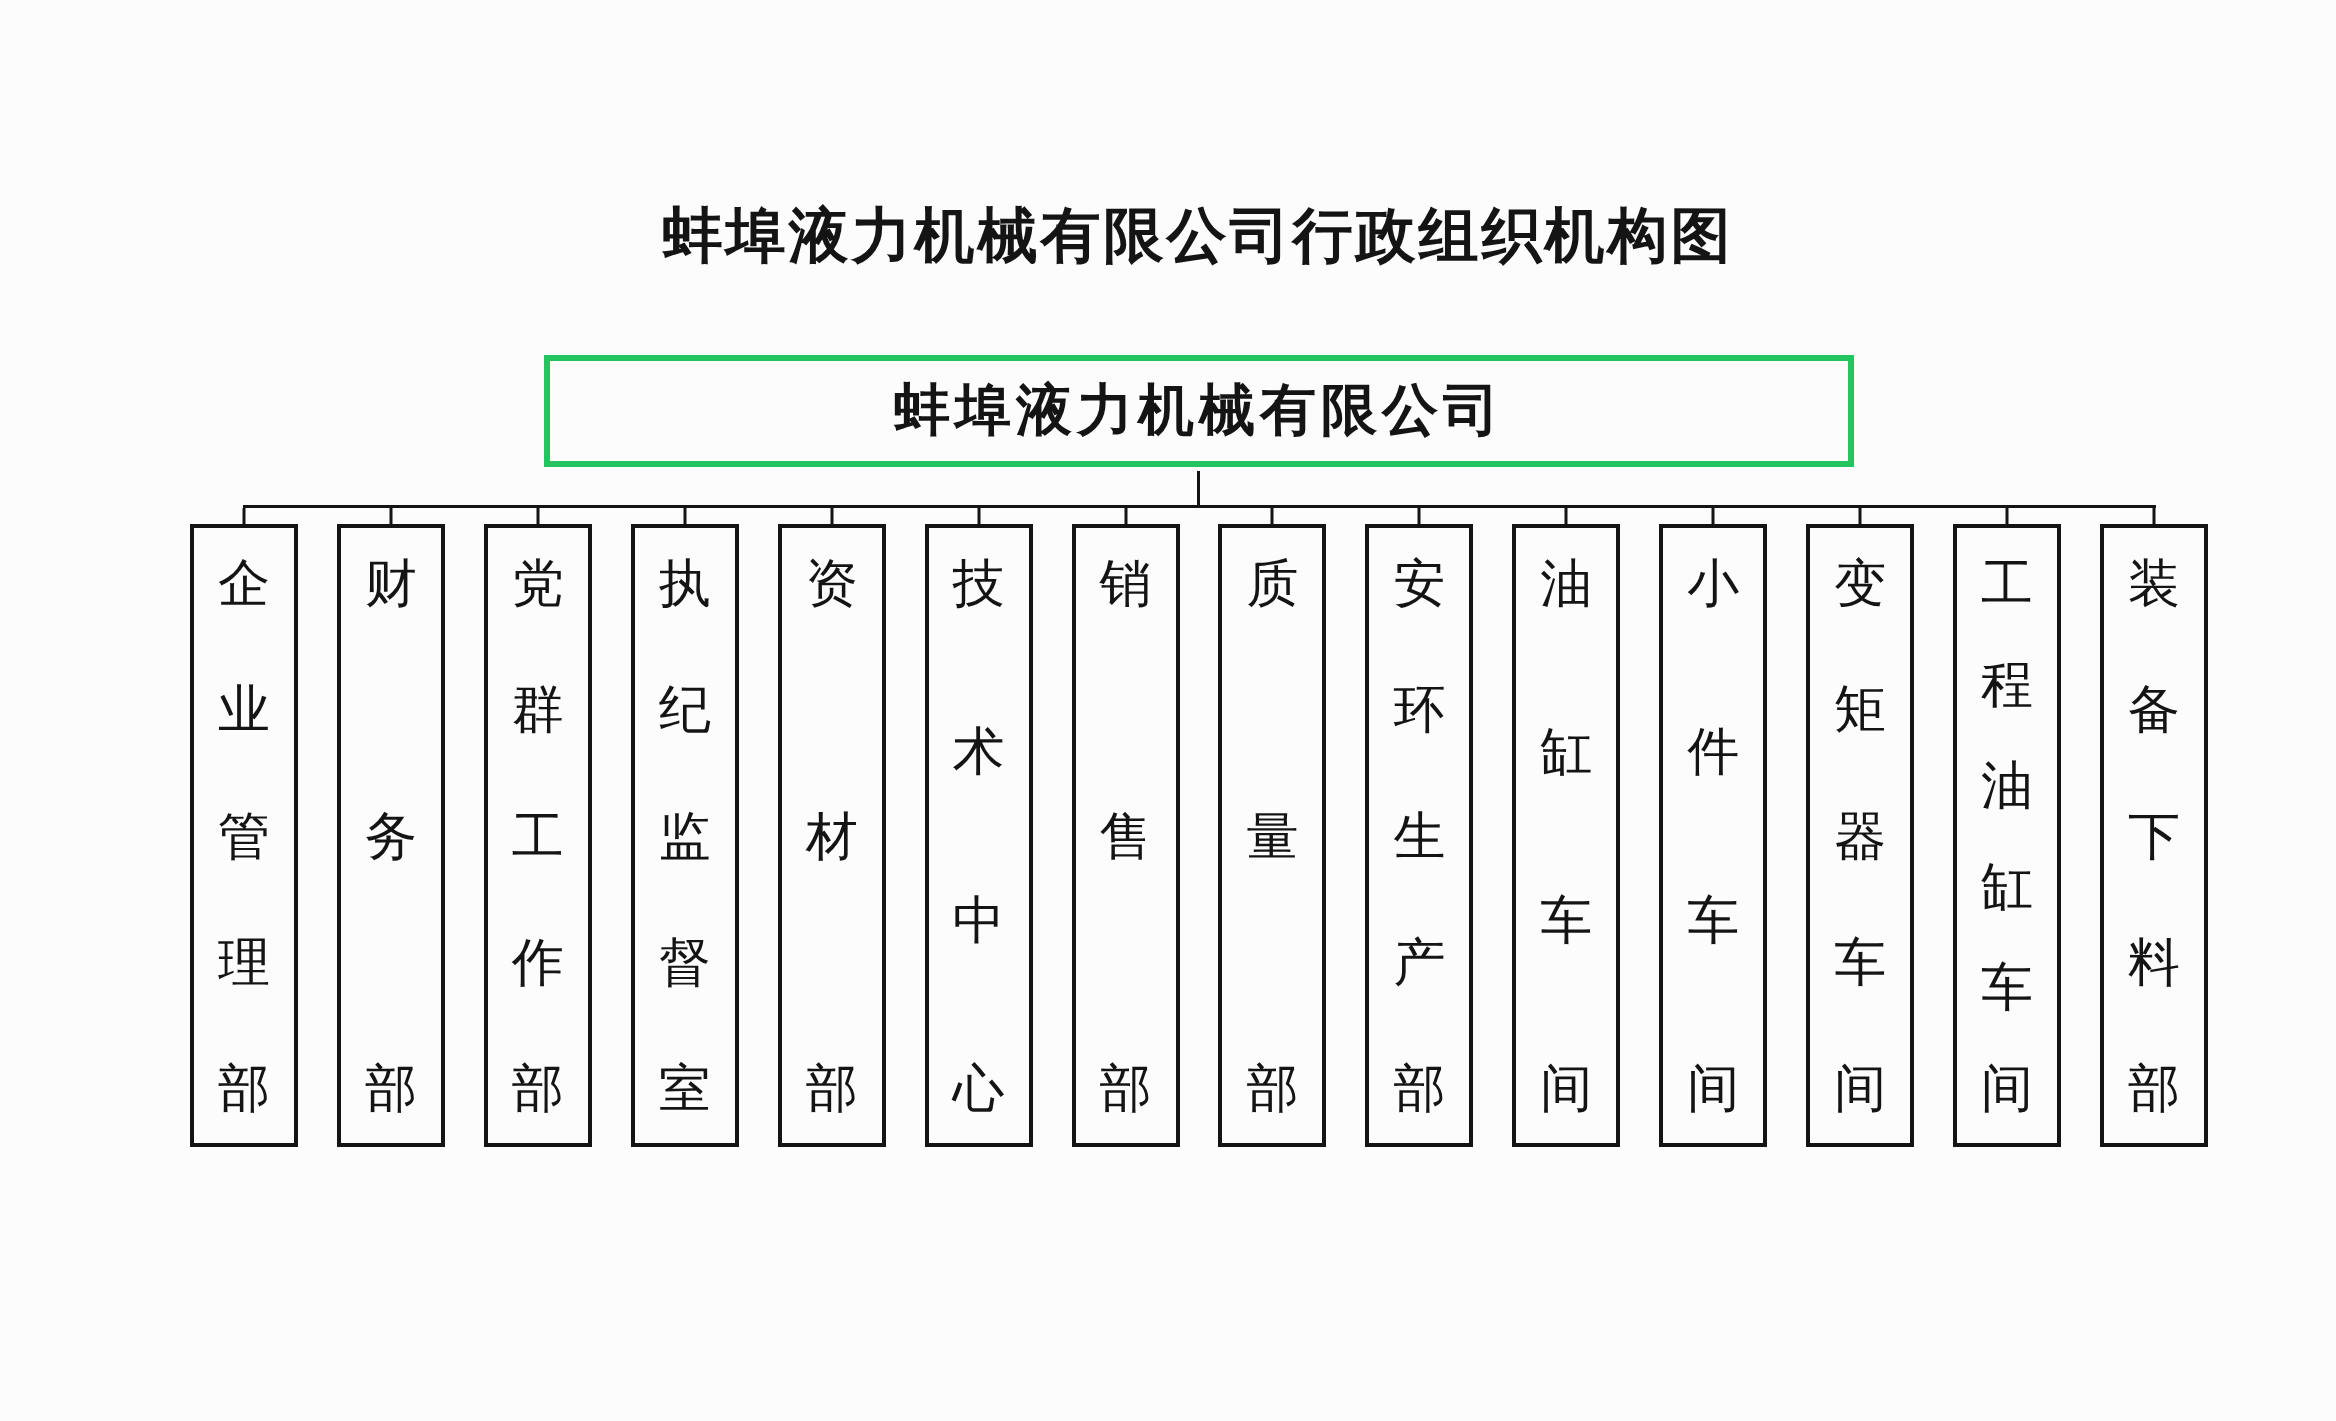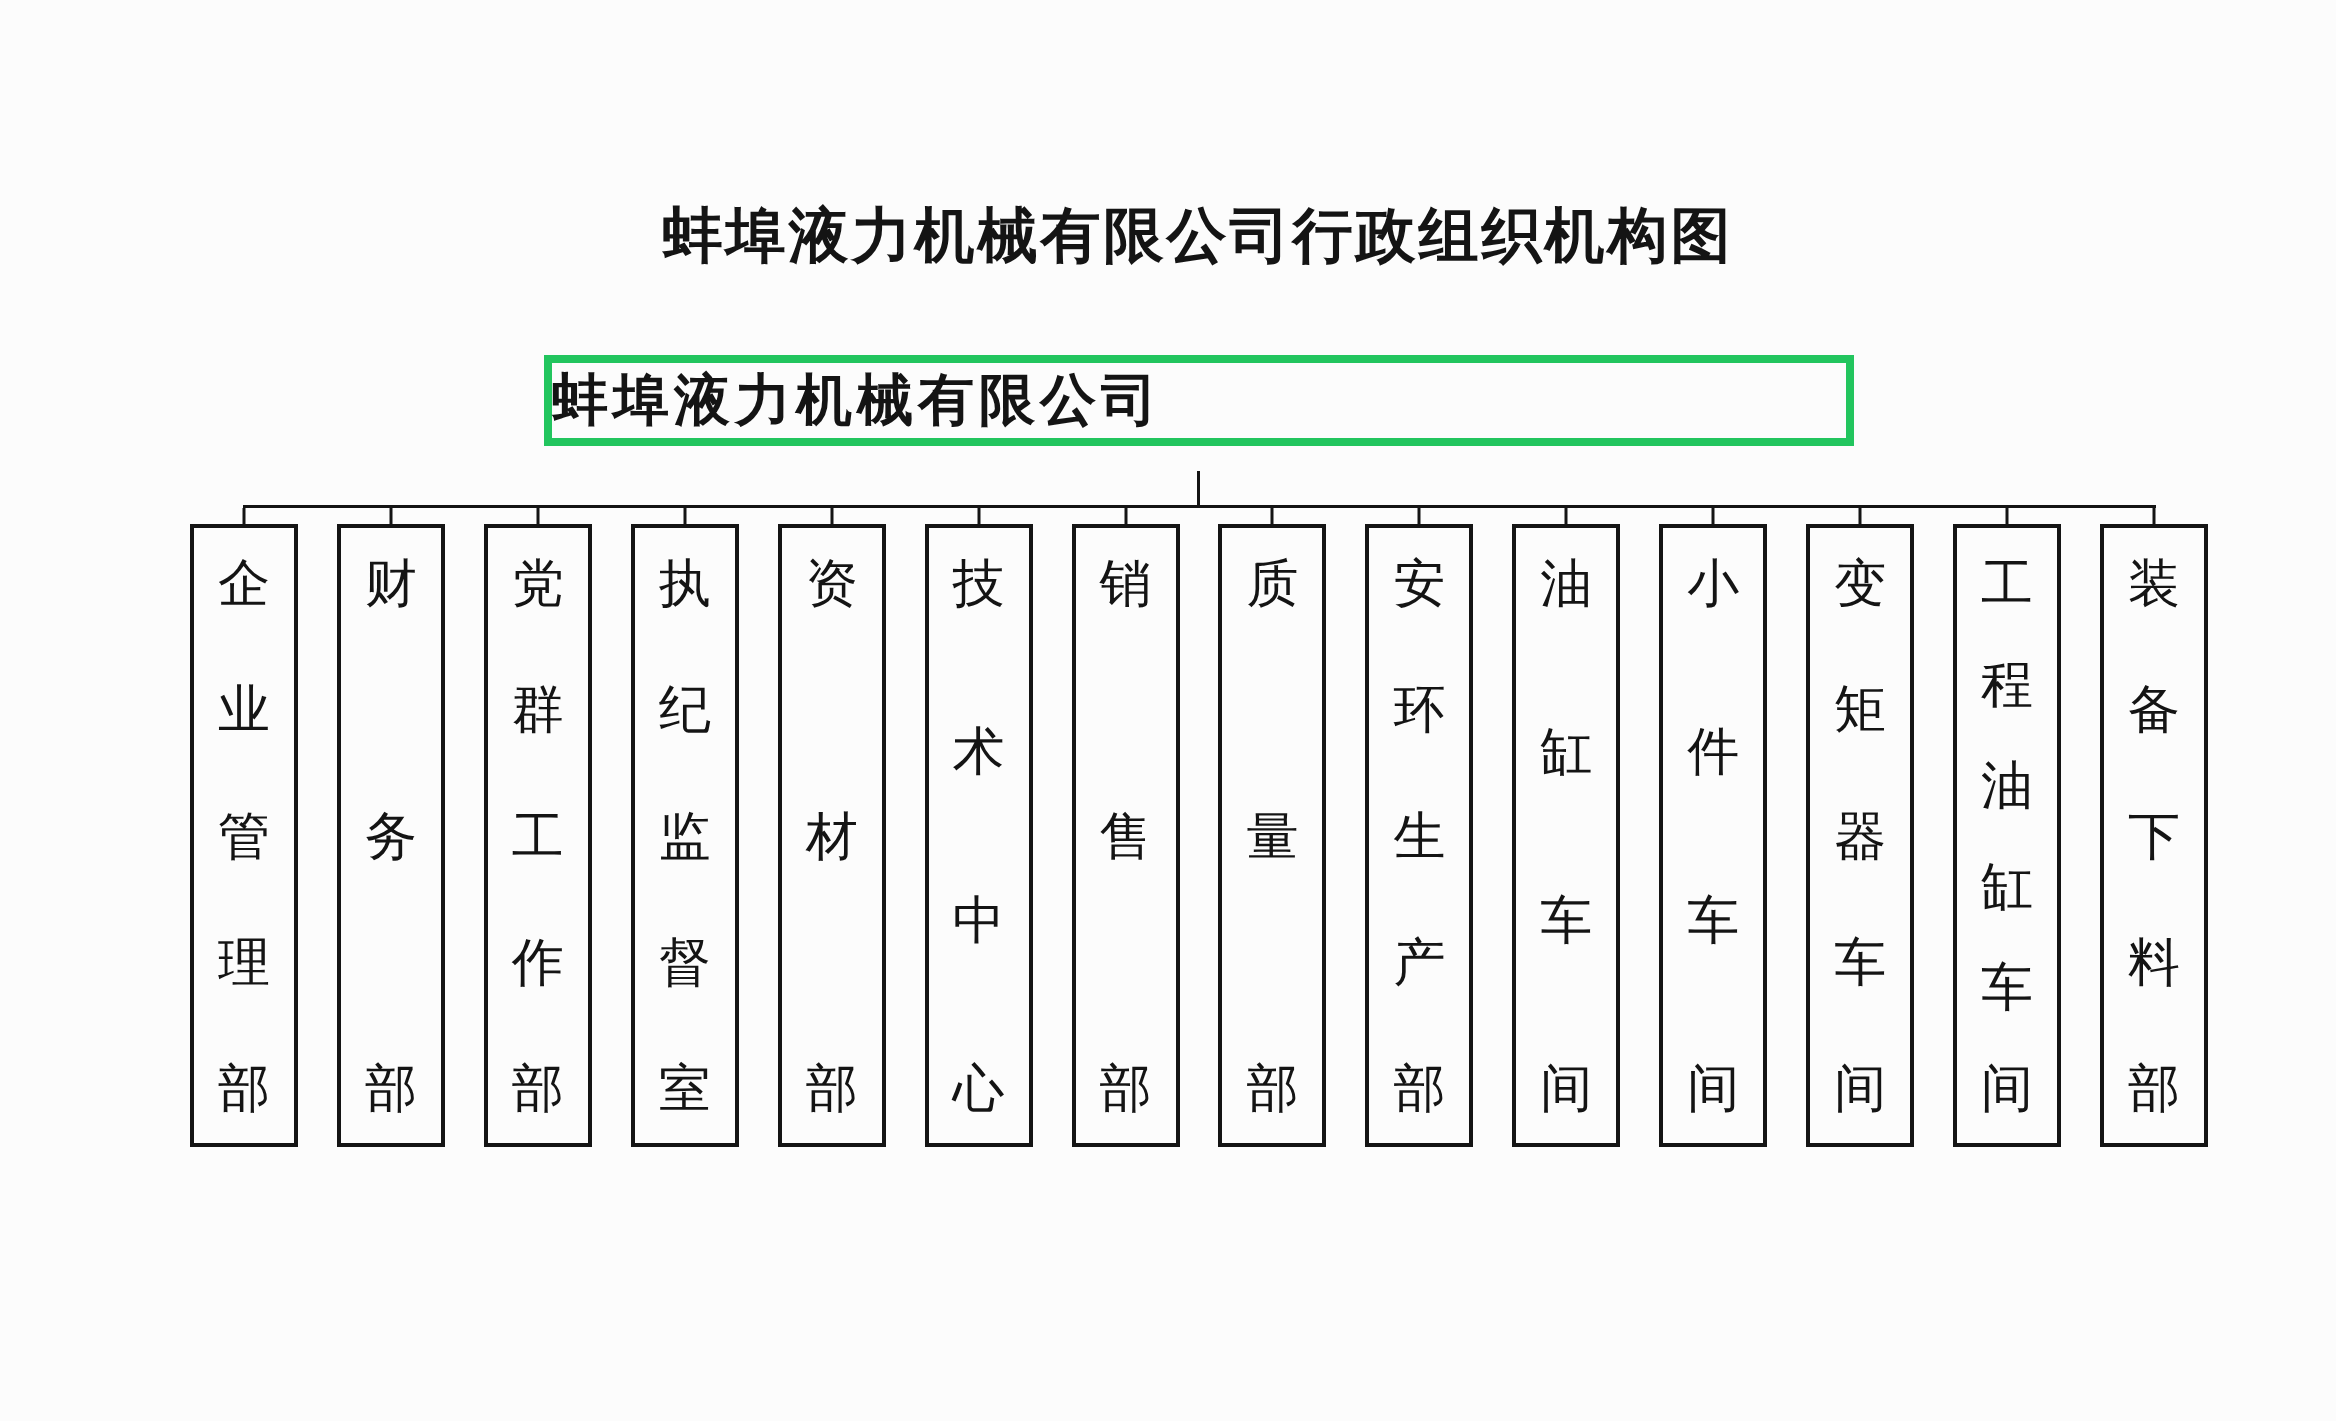--- a/index.html
+++ b/index.html
@@ -26,25 +26,26 @@
     font-weight: bold;
     letter-spacing: 3px;
     color: #141414;
   }
 
   .root-box {
     position: absolute;
     left: 544px;
     top: 355px;
     width: 1310px;
-    height: 91px;
-    border: 8px solid #22c55e;
+    height: 112px;
+    border: 6px solid #22c55e;
     background: #fcfcfc;
     display: flex;
     align-items: center;
+    justify-content: center;
   }
   .root-label {
     font-size: 56px;
     font-weight: bold;
     letter-spacing: 5px;
   }
 
   .stem {
     position: absolute;
     left: 1197px;

